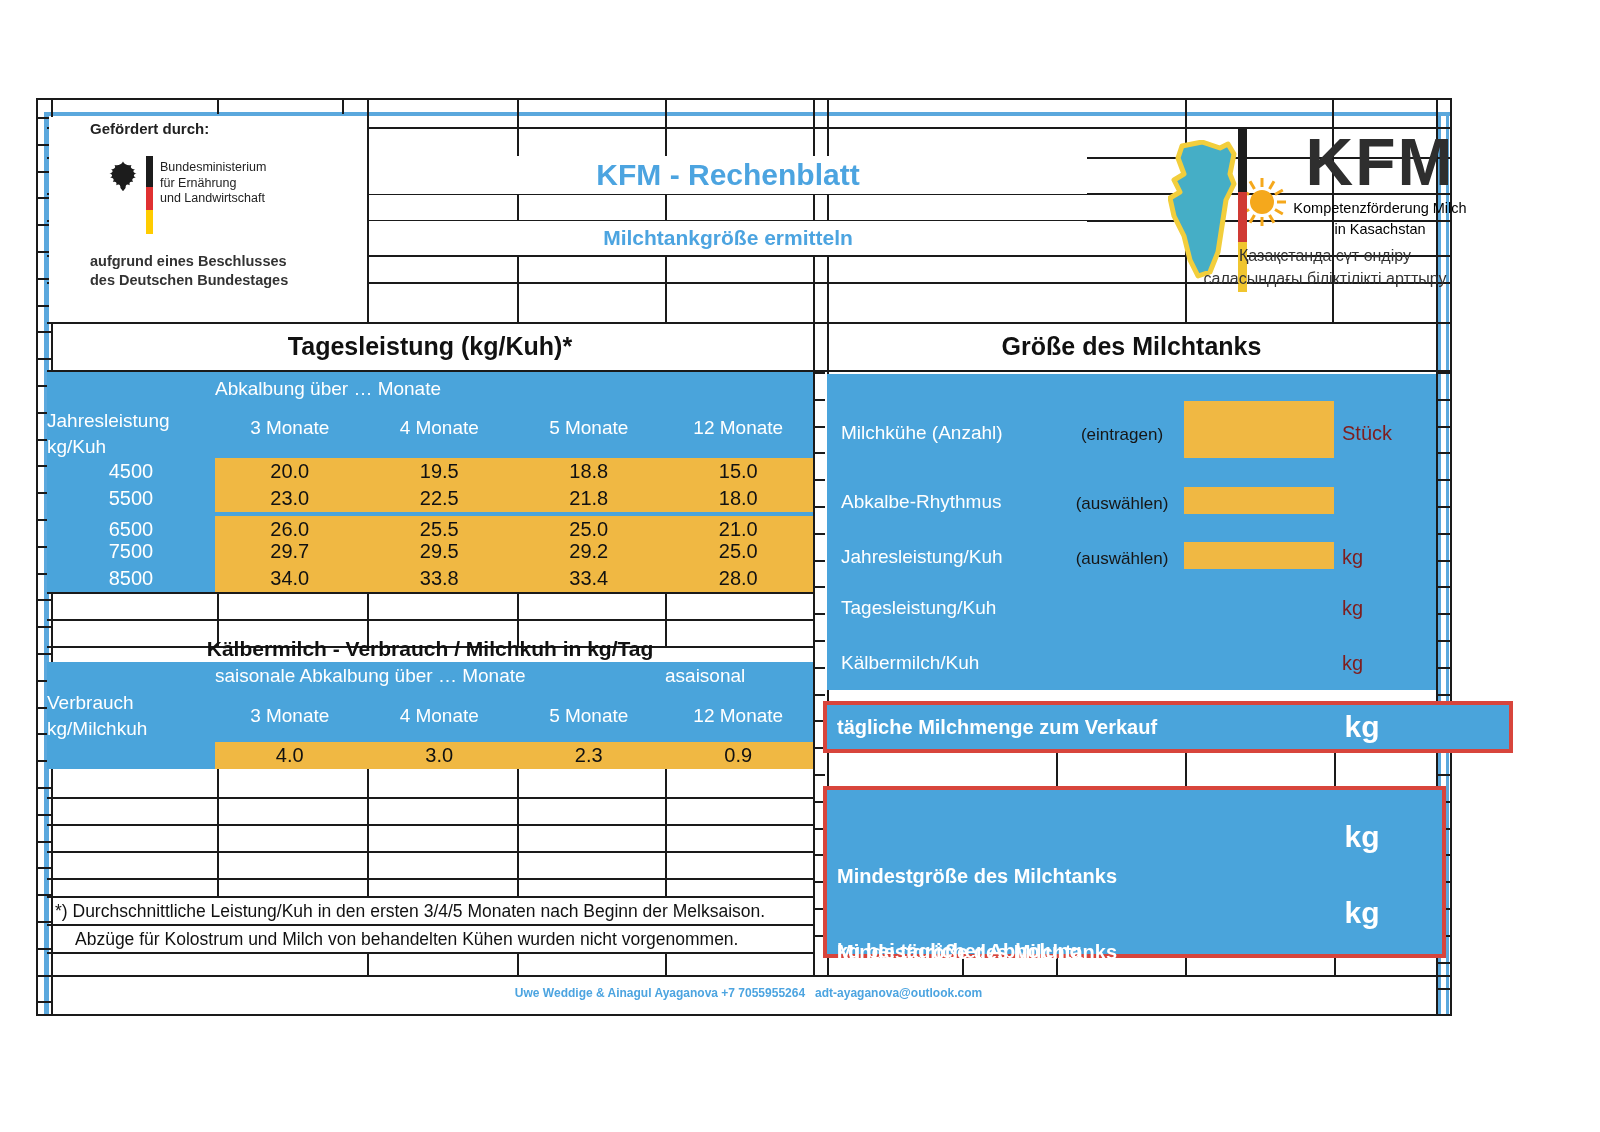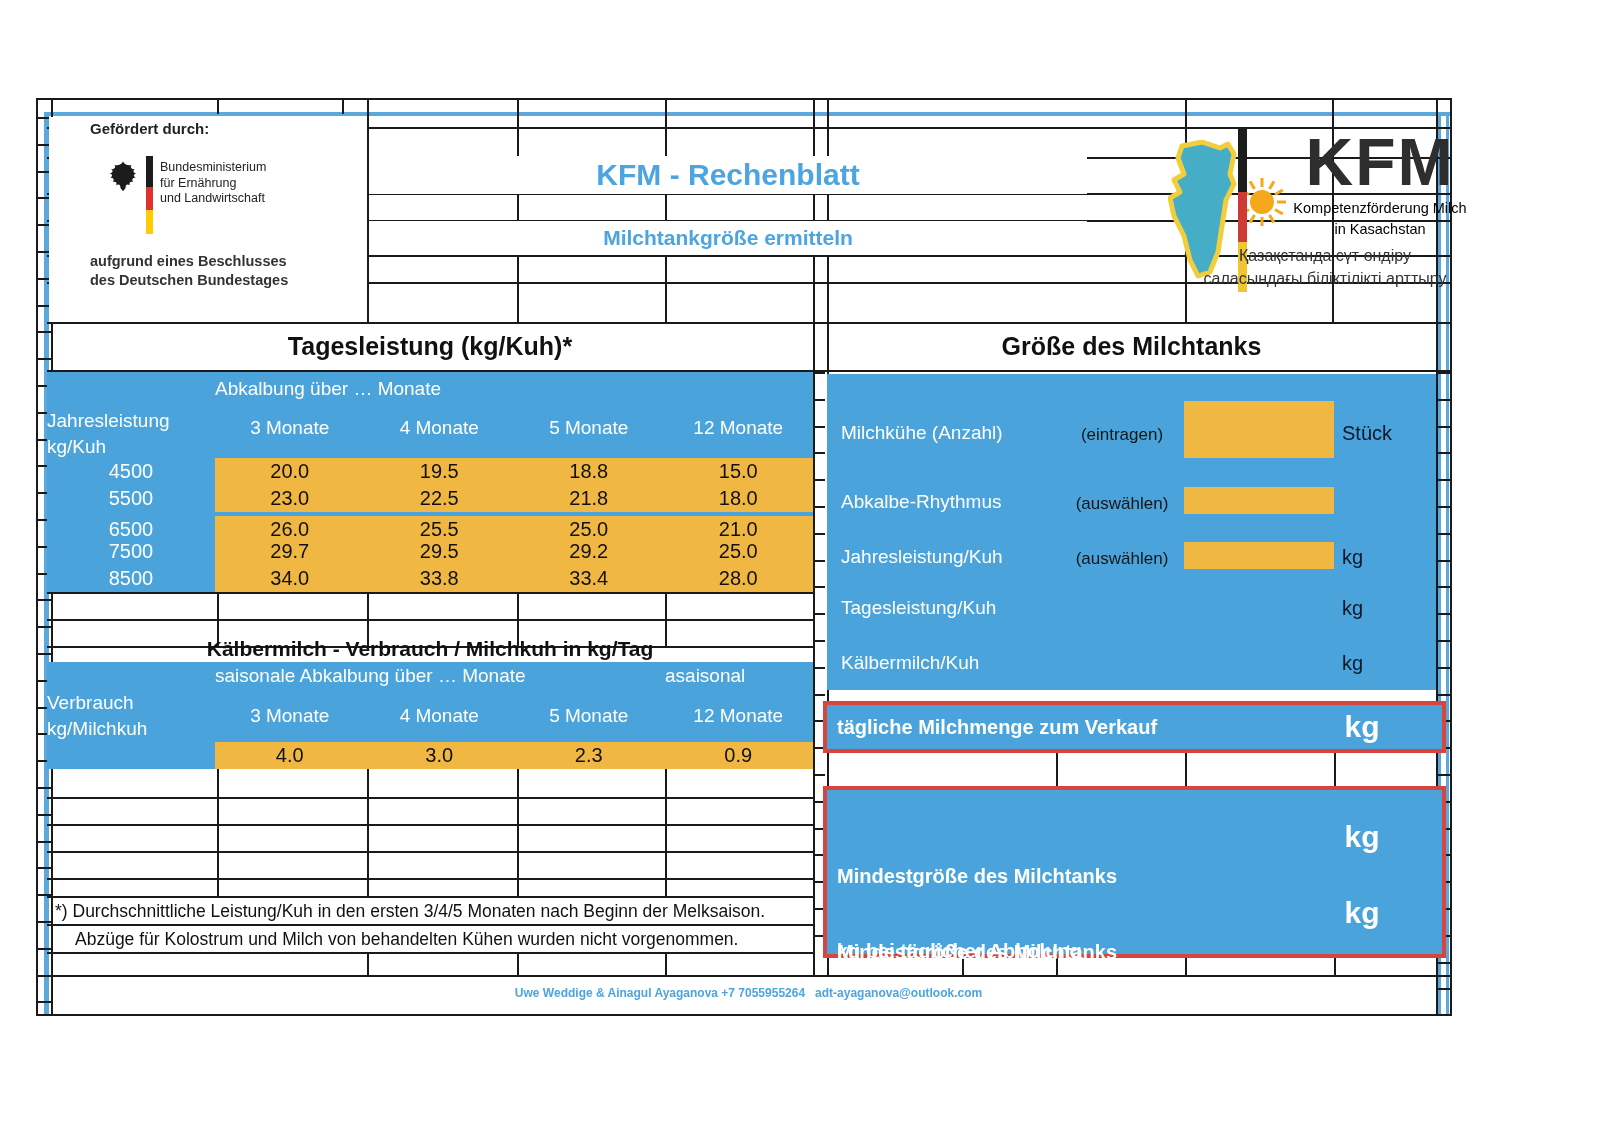--- a/index.html
+++ b/index.html
@@ -17,21 +17,21 @@
   .orangefill { background:#F0B843; }
   .ttl { font-weight:bold; text-align:center; }
   .blue-text { color:#4CA4E0; }
   .wt { color:#fff; }
   .cell { text-align:left; }
   .trow { position:absolute; left:0; display:flex; }
   .trow > div { height:100%; display:flex; align-items:center; justify-content:center; }
   .c0 { width:168px; } .cN { width:149.5px; }
   .formlabel { position:absolute; font-size:19px; color:#fff; line-height:26px; }
   .formhint { position:absolute; font-size:17px; color:#161616; line-height:26px; text-align:center; }
-  .formunit { position:absolute; font-size:20px; color:#0f172a; line-height:26px; }
+  .formunit { position:absolute; font-size:20px; color:#7f1d1d; line-height:26px; }
   .redbox { position:absolute; border:4px solid #D8453C; background:#4AA4DB; }
   .bigkg { position:absolute; font-size:30px; font-weight:bold; color:#fff; text-align:center; }
   .mindest { position:absolute; font-size:20px; font-weight:bold; color:#fff; line-height:25px; white-space:pre; }
   .fn { position:absolute; font-size:17.5px; color:#111; line-height:26px; }
 </style>
 </head>
 <body>
 
 <div id="canvas">
 
@@ -246,21 +246,21 @@
     <div class="abs orangefill" style="left:357px;top:168px;width:150px;height:27px"></div>
     <div class="formunit" style="left:515px;top:170px">kg</div>
 
     <div class="formlabel" style="left:14px;top:221px">Tagesleistung/Kuh</div>
     <div class="formunit" style="left:515px;top:221px">kg</div>
 
     <div class="formlabel" style="left:14px;top:276px">Kälbermilch/Kuh</div>
     <div class="formunit" style="left:515px;top:276px">kg</div>
   </div>
 
-  <div class="redbox" style="left:823px;top:701px;width:623px;height:52px">
+  <div class="redbox" style="left:823px;top:701px;width:690px;height:52px">
     <div class="abs wt" style="left:10px;top:0;height:44px;line-height:44px;font-size:20px;font-weight:bold">tägliche Milchmenge zum Verkauf</div>
     <div class="bigkg" style="left:490px;top:0;width:90px;height:44px;line-height:44px">kg</div>
   </div>
 
   <div class="redbox" style="left:823px;top:786px;width:623px;height:172px">
     <div class="mindest" style="left:10px;top:24px">
       <div>Mindestgröße des Milchtanks</div>
       <div>kg bei täglicher Abholung</div>
     </div>
     <div class="bigkg" style="left:490px;top:22px;width:90px;height:50px;line-height:50px">kg</div>

